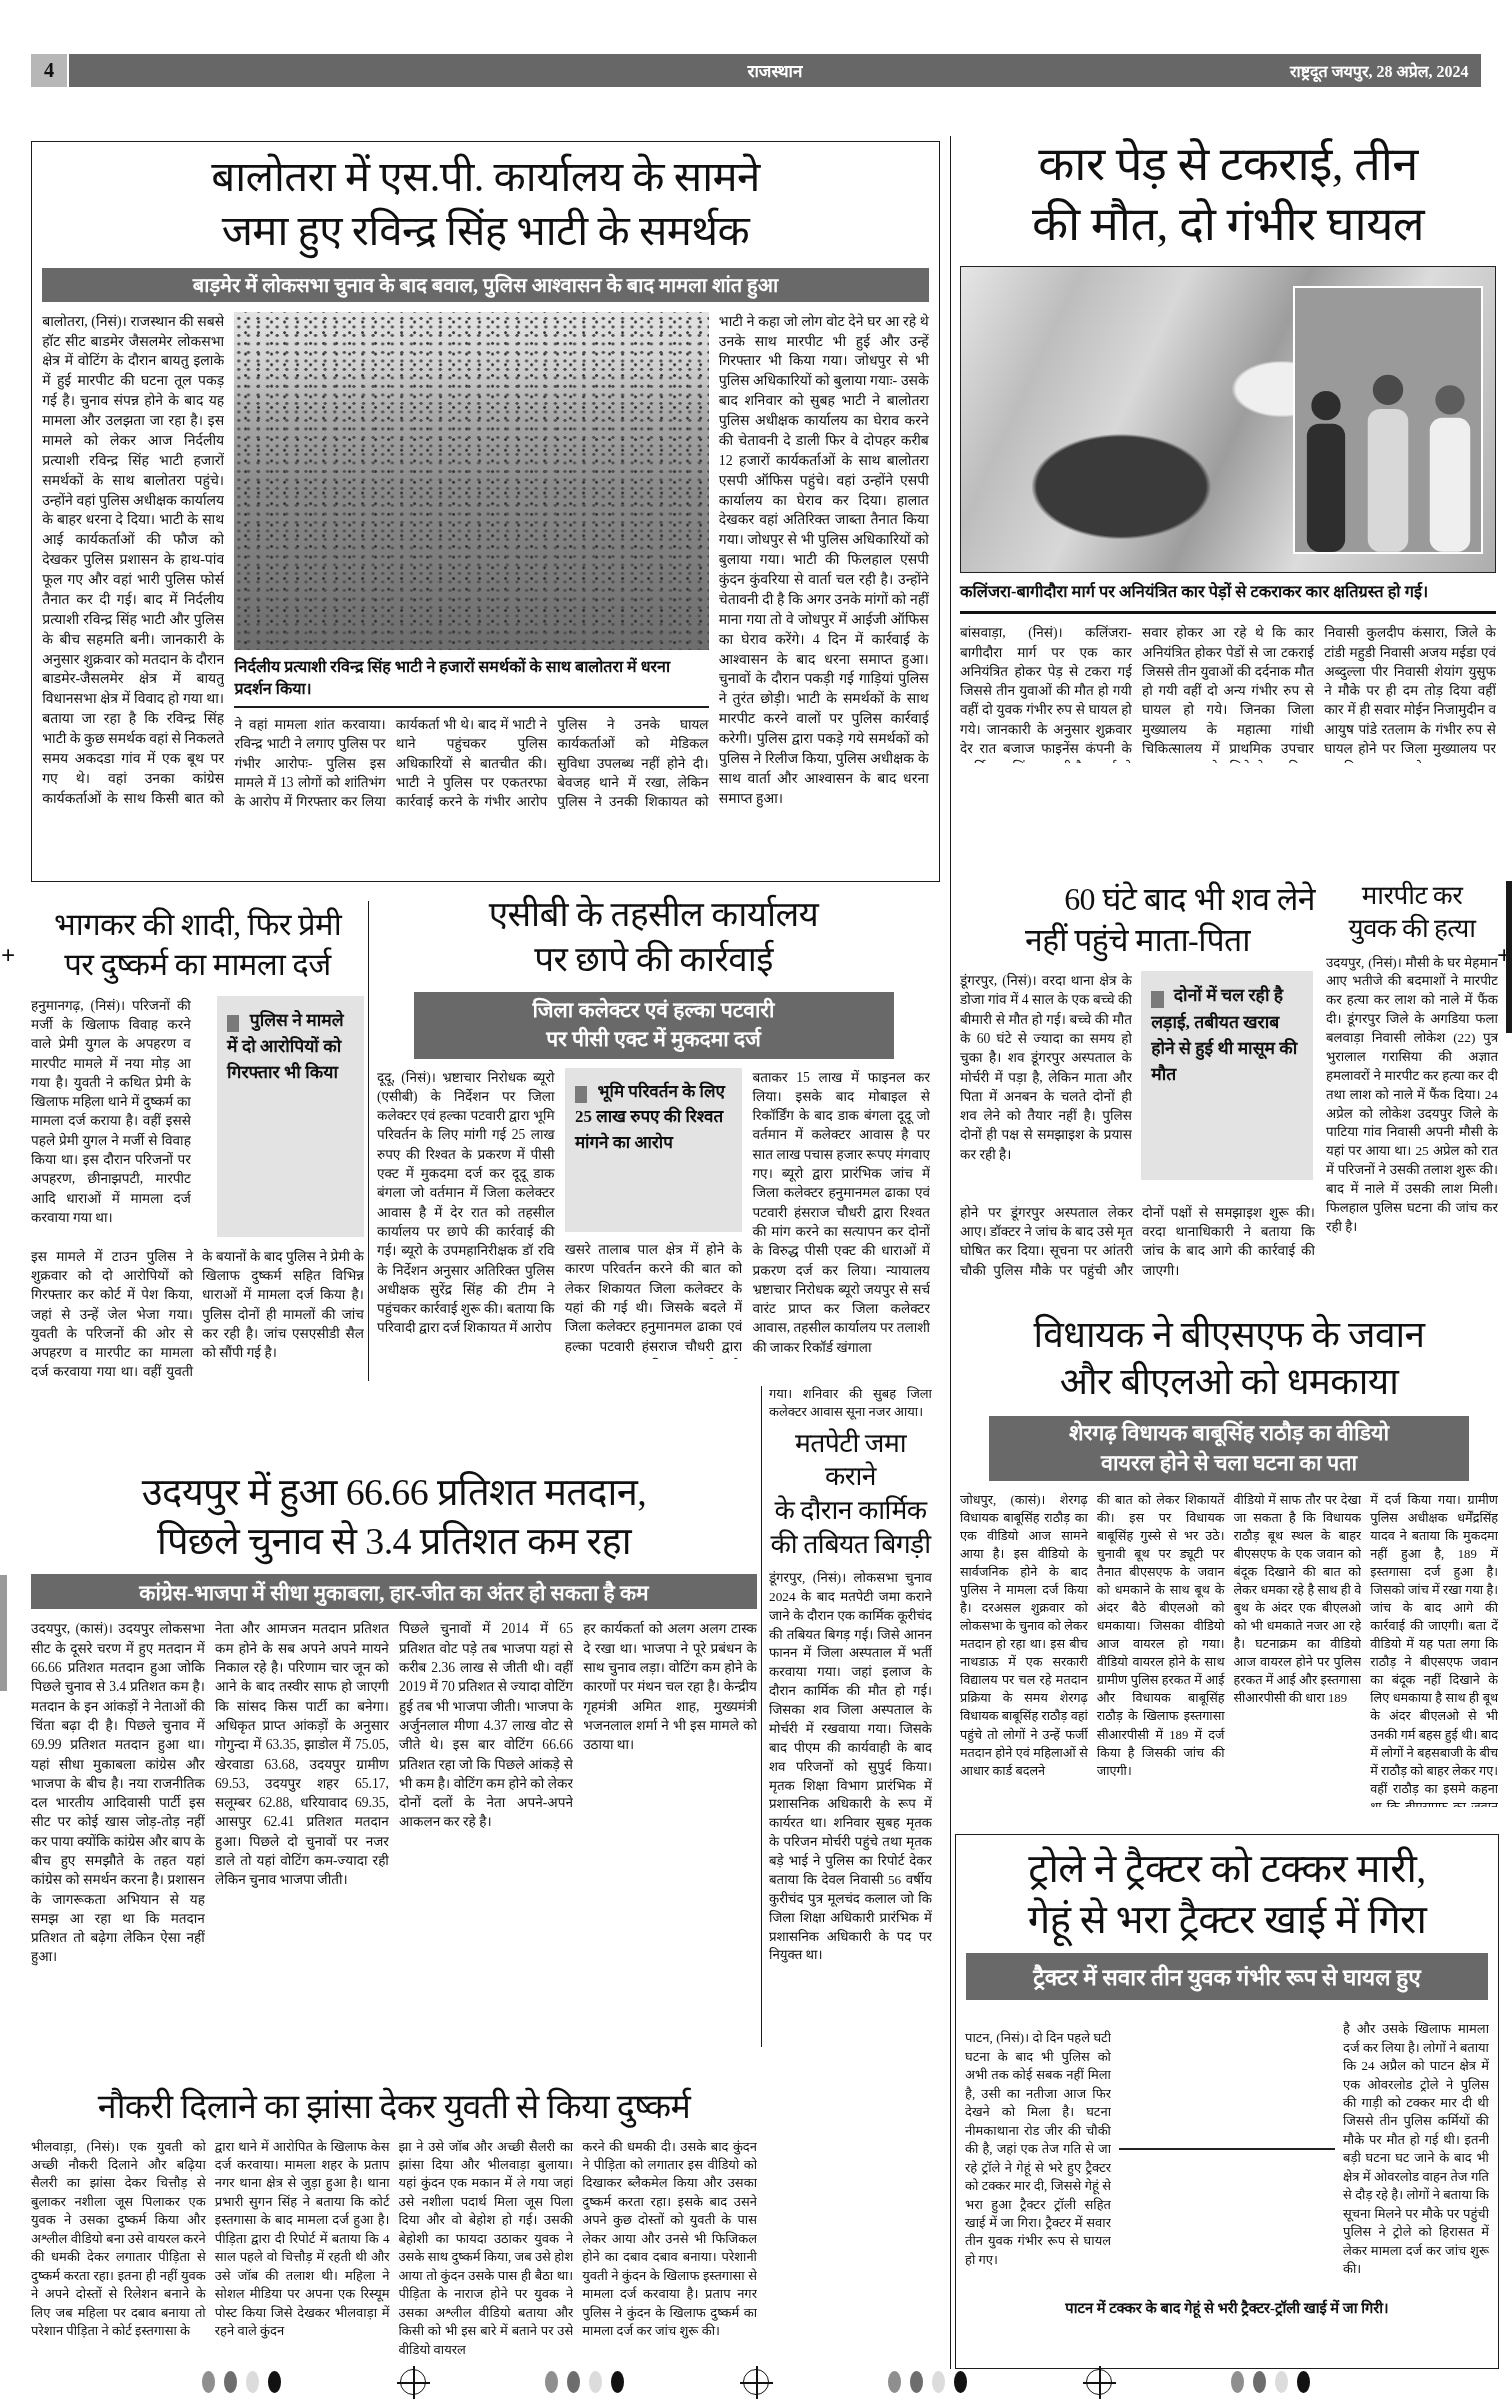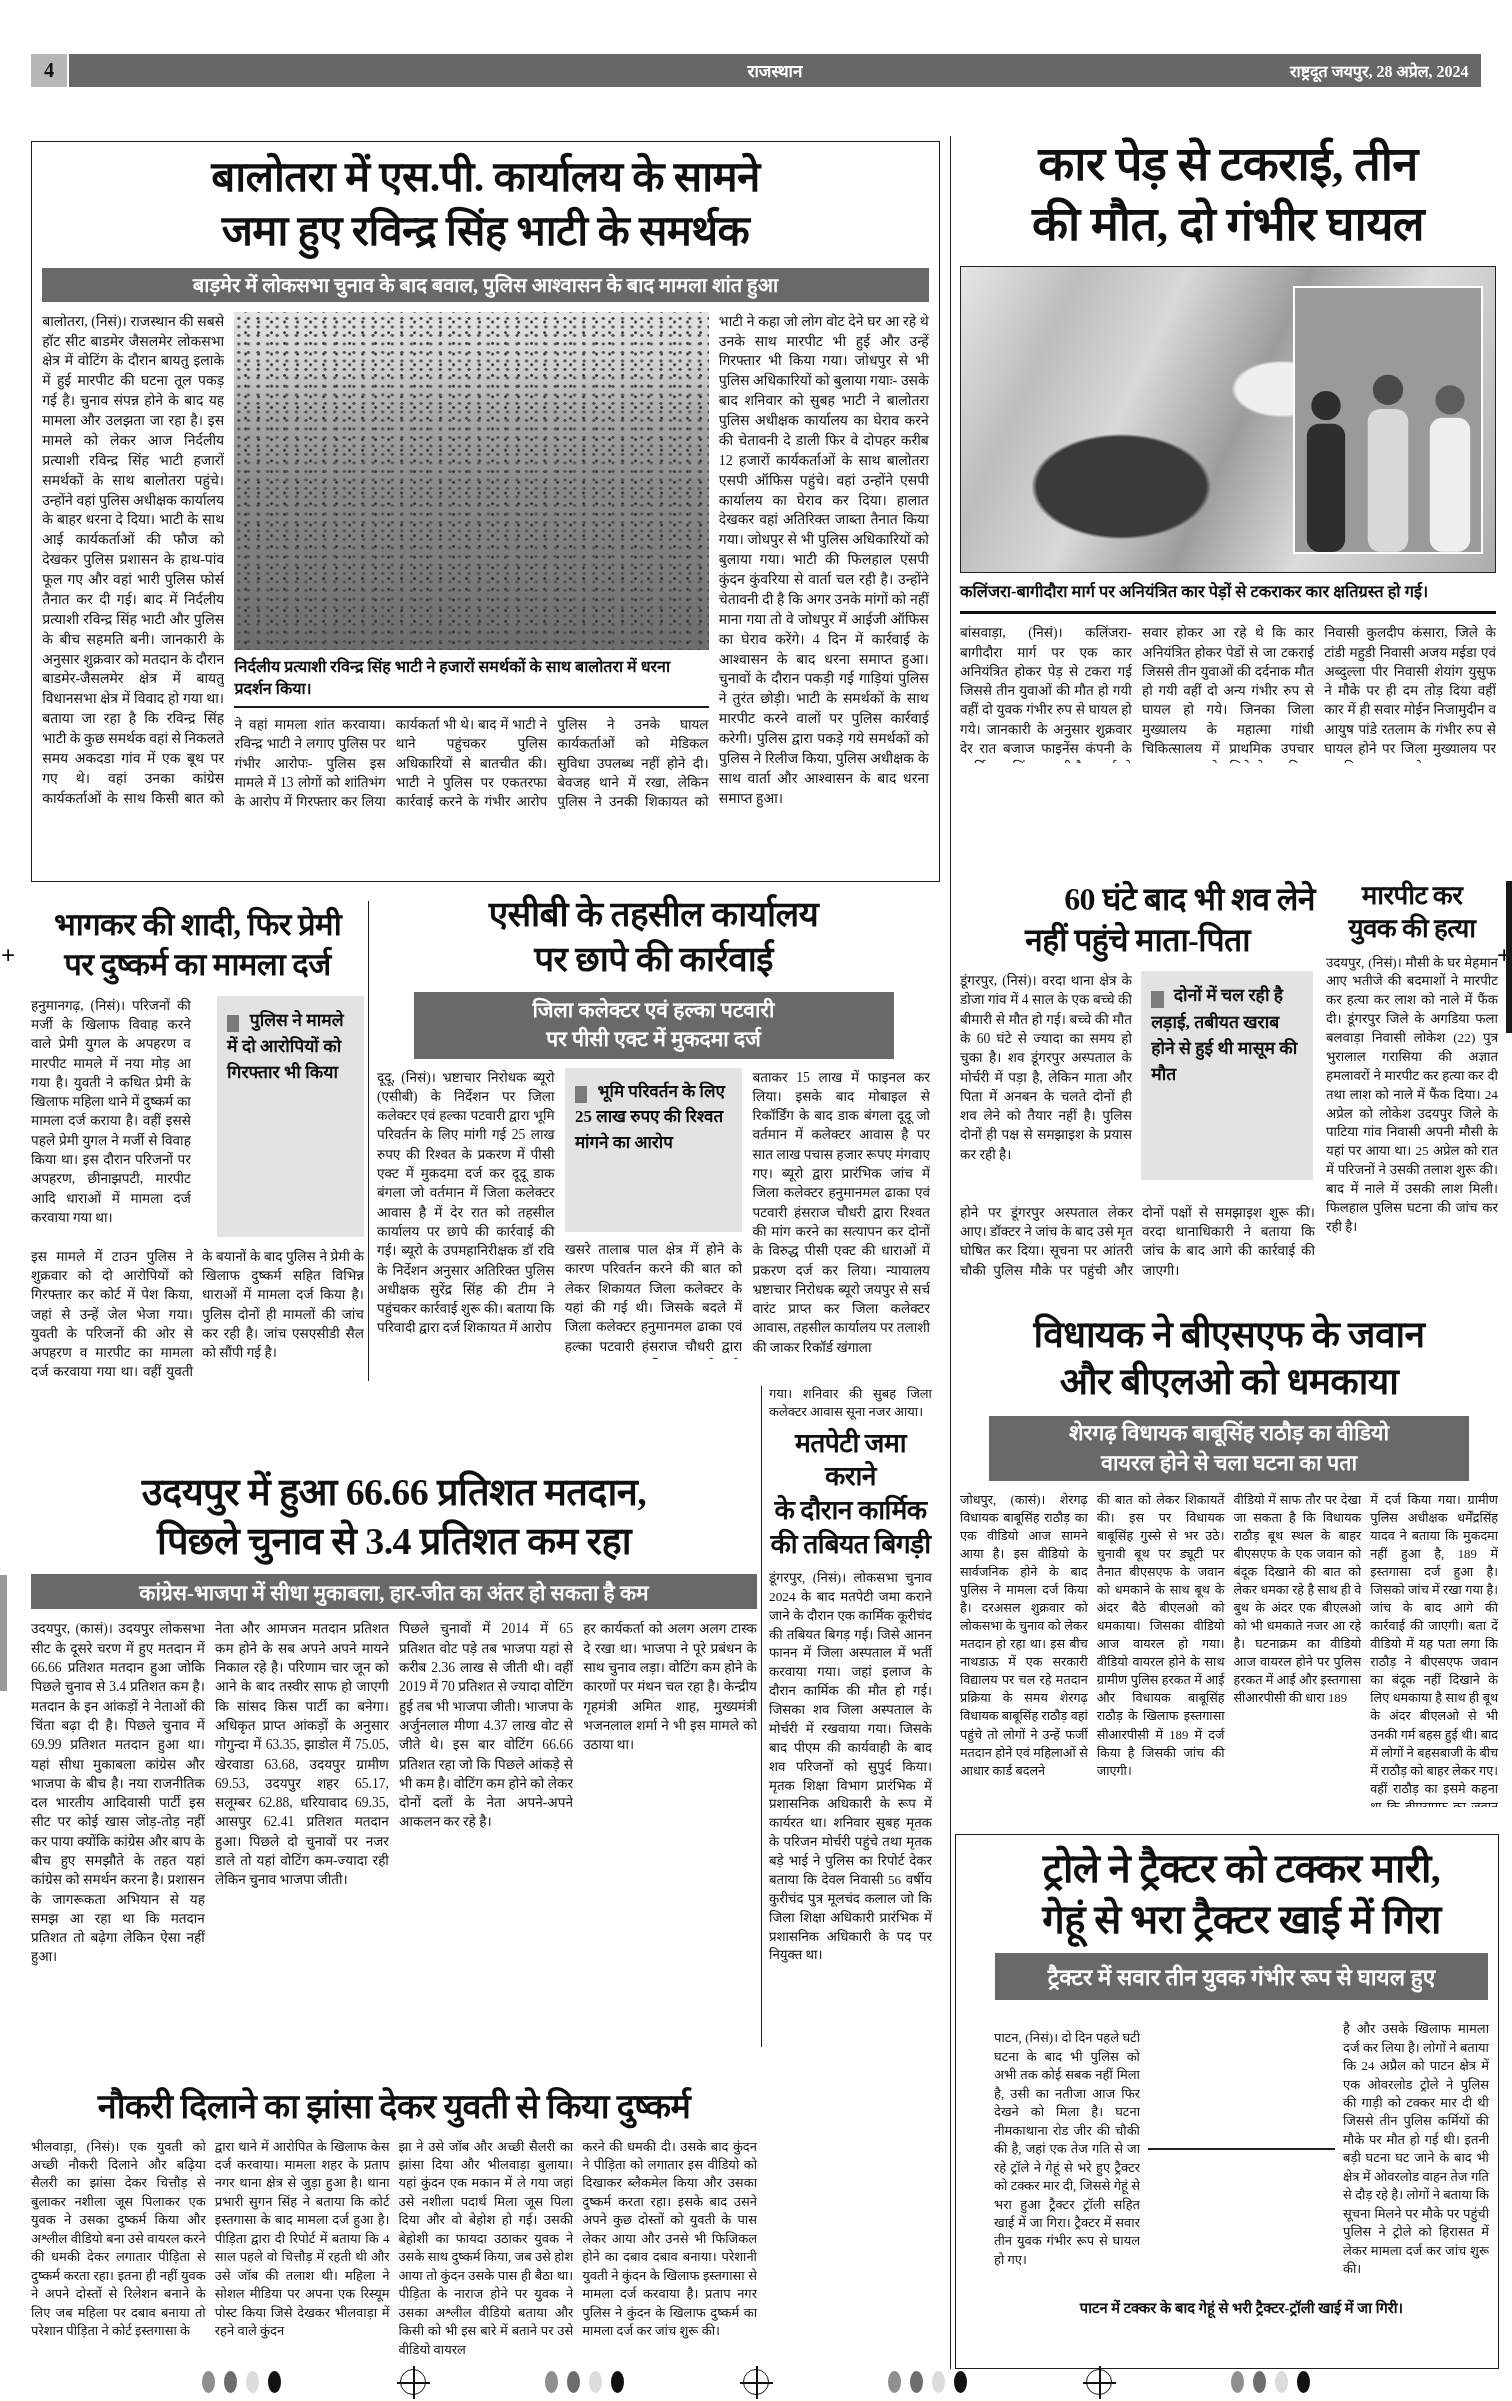--- a/index.html
+++ b/index.html
@@ -7,21 +7,21 @@
         font-family:"Liberation Serif", serif;color:#101010;overflow:hidden;}
   
   .hdr-num{position:absolute;left:31px;top:54px;width:36px;height:33px;background:#b7b7b7;
            display:flex;align-items:center;justify-content:center;font-weight:700;font-size:20.3px;}
   .hdr-bar{position:absolute;left:69px;top:54px;width:1412px;height:33px;background:#676767;color:#fff;
            display:flex;align-items:center;font-weight:700;}
   .hdr-sec{position:absolute;left:0;right:0;text-align:center;font-size:17px;}
   .hdr-ed{margin-left:auto;padding-right:12.4px;font-size:16px;z-index:2;}
   
   .abs{position:absolute;}
-  .hl{font-weight:700;text-align:center;letter-spacing:-0.6px;line-height:1.28;}
+  .hl{font-weight:400;text-align:center;letter-spacing:-0.6px;line-height:1.28;}
   .graybar{background:#696969;color:#fff;font-weight:700;display:flex;align-items:center;justify-content:center;text-align:center;}
   .bt{font-size:14px;line-height:1.42;text-align:justify;overflow:hidden;}
   .cap{font-weight:700;}
   .quote{background:#e3e3e3;padding:11.3px 10.2px;overflow:hidden;}
   .quote .qt{font-weight:700;font-size:17.5px;line-height:1.5;}
   .qbullet{display:inline-block;width:12.4px;height:17px;background:#7a7a7a;margin-right:8px;vertical-align:middle;}
   .vrule{position:absolute;width:1.1px;background:#1c1c1c;}
   .boxed{border:1.1px solid #1c1c1c;box-sizing:border-box;}
   .cols{display:flex;gap:10.2px;}
   .cols>.col{flex:1;}
@@ -197,21 +197,21 @@
       <span>वायरल होने से चला घटना का पता</span>
     </div>
     <div class="cols" style="margin-top:10.2px;height:316px;gap:9px;">
       <div class="col bt" style="font-size:12.7px;">जोधपुर, (कासं)। शेरगढ़ विधायक बाबूसिंह राठौड़ का एक वीडियो आज सामने आया है। इस वीडियो के सार्वजनिक होने के बाद पुलिस ने मामला दर्ज किया है। दरअसल शुक्रवार को लोकसभा के चुनाव को लेकर मतदान हो रहा था। इस बीच नाथडाऊ में एक सरकारी विद्यालय पर चल रहे मतदान प्रक्रिया के समय शेरगढ़ विधायक बाबूसिंह राठौड़ वहां पहुंचे तो लोगों ने उन्हें फर्जी मतदान होने एवं महिलाओं से आधार कार्ड बदलने</div>
       <div class="col bt" style="font-size:12.7px;">की बात को लेकर शिकायतें की। इस पर विधायक बाबूसिंह गुस्से से भर उठे। चुनावी बूथ पर ड्यूटी पर तैनात बीएसएफ के जवान को धमकाने के साथ बूथ के अंदर बैठे बीएलओ को धमकाया। जिसका वीडियो आज वायरल हो गया। वीडियो वायरल होने के साथ ग्रामीण पुलिस हरकत में आई और विधायक बाबूसिंह राठौड़ के खिलाफ इस्तगासा सीआरपीसी में 189 में दर्ज किया है जिसकी जांच की जाएगी।</div>
       <div class="col bt" style="font-size:12.7px;">वीडियो में साफ तौर पर देखा जा सकता है कि विधायक राठौड़ बूथ स्थल के बाहर बीएसएफ के एक जवान को बंदूक दिखाने की बात को लेकर धमका रहे है साथ ही वे बुथ के अंदर एक बीएलओ को भी धमकाते नजर आ रहे है। घटनाक्रम का वीडियो आज वायरल होने पर पुलिस हरकत में आई और इस्तगासा सीआरपीसी की धारा 189</div>
       <div class="col bt" style="font-size:12.7px;">में दर्ज किया गया। ग्रामीण पुलिस अधीक्षक धर्मेंद्रसिंह यादव ने बताया कि मुकदमा नहीं हुआ है, 189 में इस्तगासा दर्ज हुआ है। जिसको जांच में रखा गया है। जांच के बाद आगे की कार्रवाई की जाएगी। बता दें वीडियो में यह पता लगा कि राठौड़ ने बीएसएफ जवान का बंदूक नहीं दिखाने के लिए धमकाया है साथ ही बूथ के अंदर बीएलओ से भी उनकी गर्म बहस हुई थी। बाद में लोगों ने बहसबाजी के बीच में राठौड़ को बाहर लेकर गए। वहीं राठौड़ का इसमे कहना था कि बीएसएफ का जवान शराब पीए हुए था। हालांकि बाद में उसे ड्यूटी से हटा दिया गया था।</div>
     </div>
   </div>
 
-  <div class="abs boxed" style="left:955px;top:1834px;width:544px;height:535px;border-width:1.7px;padding-left:29px;">
+  <div class="abs boxed" style="left:955px;top:1834px;width:544px;height:535px;border-width:1.7px;">
     <div class="hl" style="font-size:40px;padding-top:8px;">ट्रोले ने ट्रैक्टर को टक्कर मारी,</div>
     <div class="hl" style="font-size:40px;">गेहूं से भरा ट्रैक्टर खाई में गिरा</div>
     <div class="graybar" style="margin:8px 10.2px 0 10.2px;height:47px;font-size:22.6px;font-family:Liberation Serif, serif;">ट्रैक्टर में सवार तीन युवक गंभीर रूप से घायल हुए</div>
     <div style="display:flex;gap:8px;padding:8px 9px 0 9px;height:282px;align-items:center;">
       <div class="bt" style="width:146px;font-size:13px;">पाटन, (निसं)। दो दिन पहले घटी घटना के बाद भी पुलिस को अभी तक कोई सबक नहीं मिला है, उसी का नतीजा आज फिर देखने को मिला है। घटना नीमकाथाना रोड जीर की चौकी की है, जहां एक तेज गति से जा रहे ट्रॉले ने गेहूं से भरे हुए ट्रैक्टर को टक्कर मार दी, जिससे गेहूं से भरा हुआ ट्रैक्टर ट्रॉली सहित खाई में जा गिरा। ट्रैक्टर में सवार तीन युवक गंभीर रूप से घायल हो गए।</div>
       <div class="ph-trola" style="flex:1;border:1.1px solid #222;"></div>
       <div class="bt" style="width:146px;font-size:13px;">है और उसके खिलाफ मामला दर्ज कर लिया है। लोगों ने बताया कि 24 अप्रैल को पाटन क्षेत्र में एक ओवरलोड ट्रोले ने पुलिस की गाड़ी को टक्कर मार दी थी जिससे तीन पुलिस कर्मियों की मौके पर मौत हो गई थी। इतनी बड़ी घटना घट जाने के बाद भी क्षेत्र में ओवरलोड वाहन तेज गति से दौड़ रहे है। लोगों ने बताया कि सूचना मिलने पर मौके पर पहुंची पुलिस ने ट्रोले को हिरासत में लेकर मामला दर्ज कर जांच शुरू की।</div>
     </div>
     <div class="cap" style="font-size:14.7px;text-align:center;margin-top:6.8px;">पाटन में टक्कर के बाद गेहूं से भरी ट्रैक्टर-ट्रॉली खाई में जा गिरी।</div>
   </div>

